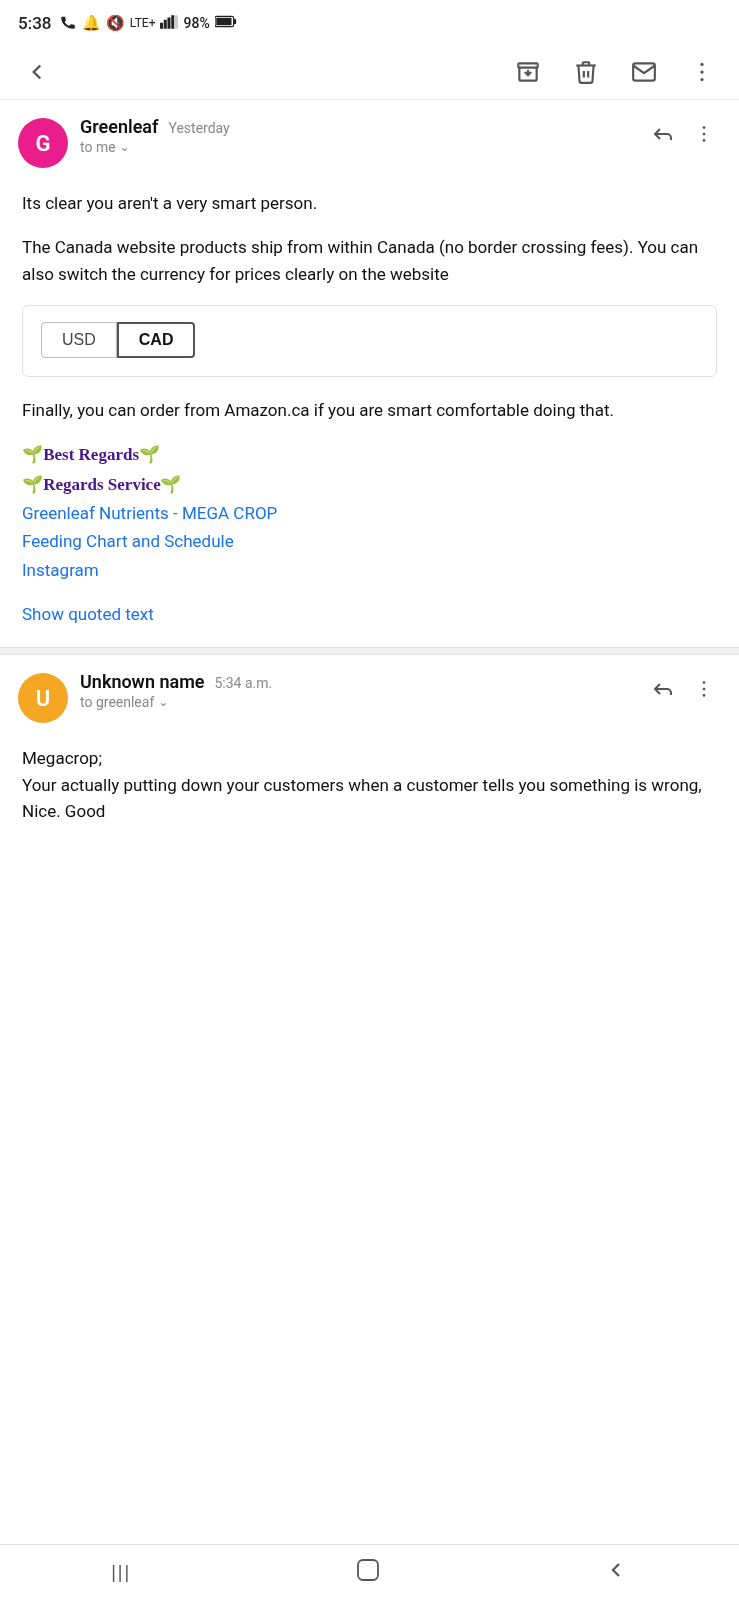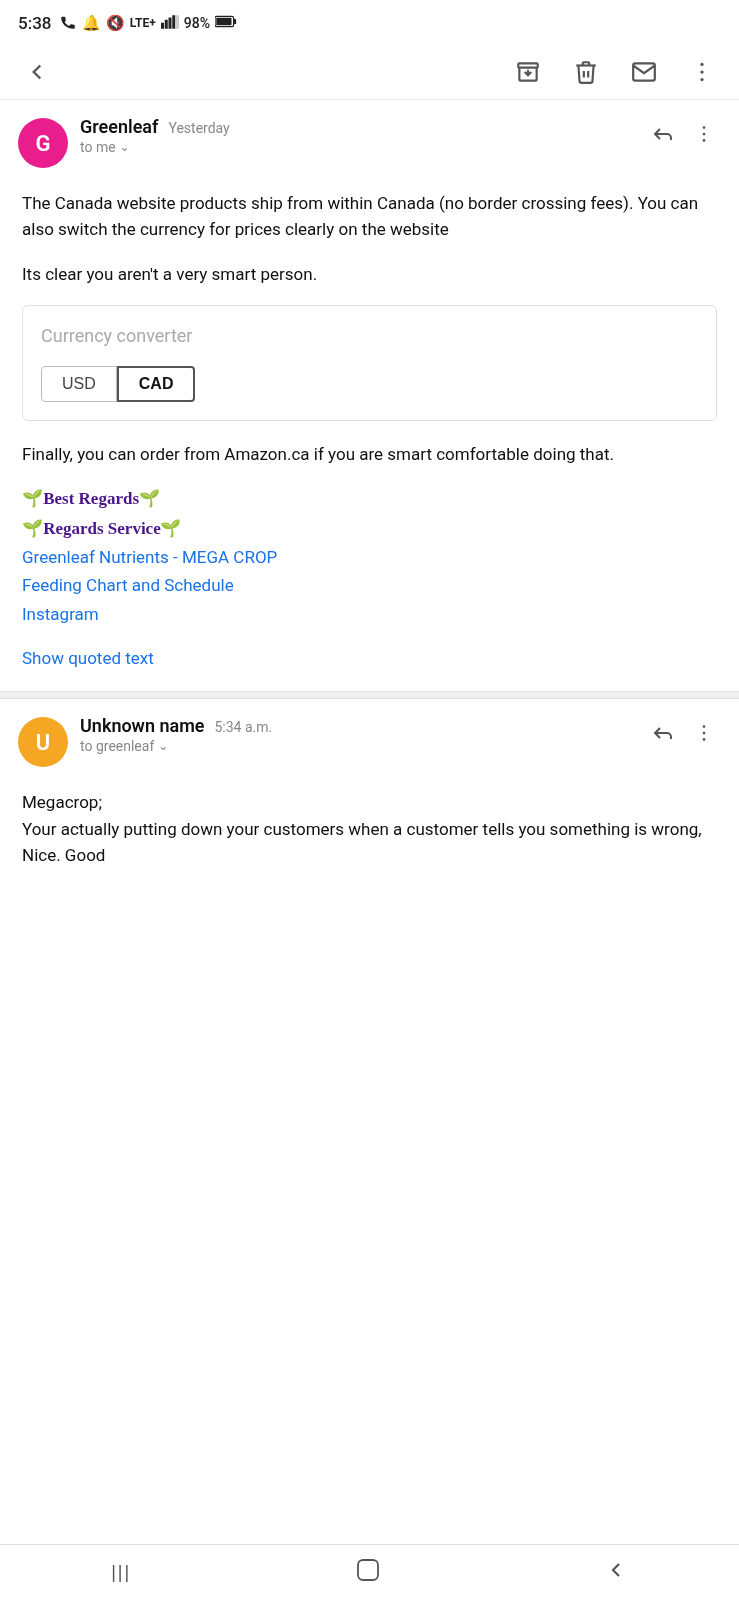--- a/index.html
+++ b/index.html
@@ -273,21 +273,21 @@
   <div class="status-bar">
     <span class="status-time">5:38</span>
     <div class="status-icons">
       <span>
         <svg width="18" height="18" viewBox="0 0 24 24" fill="#222">
             <path d="M6.62 10.79a15.053 15.053 0 006.59 6.59l2.2-2.2a1 1 0 011.01-.24c1.12.37 2.33.57 3.58.57a1 1 0 011 1V20a1 1 0 01-1 1C9.61 21 3 14.39 3 6a1 1 0 011-1h3.5a1 1 0 011 1c0 1.25.2 2.45.57 3.57a1 1 0 01-.25 1.02l-2.2 2.2z"></path>
           </svg>
       </span>
       <span style="font-size:15px;">🔔</span>
       <span style="font-size:15px;">🔇</span>
-      <span style="font-size:12px; font-weight:700;">LTE+</span>
+      <span style="font-size:12px; font-weight:400;">LTE+</span>
       <span>
         <svg width="18" height="14" viewBox="0 0 24 18" fill="#222">
             <rect x="0" y="10" width="4" height="8"></rect>
             <rect x="5" y="6" width="4" height="12"></rect>
             <rect x="10" y="3" width="4" height="15"></rect>
             <rect x="15" y="0" width="4" height="18"></rect>
             <rect x="20" y="0" width="4" height="18" fill="#ccc"></rect>
           </svg>
       </span>
       <span class="status-battery">98%</span>
@@ -367,26 +367,25 @@
         <svg width="22" height="22" viewBox="0 0 24 24" fill="#555">
             <circle cx="12" cy="5" r="1.5"></circle>
             <circle cx="12" cy="12" r="1.5"></circle>
             <circle cx="12" cy="19" r="1.5"></circle>
           </svg>
       </button>
     </div>
   </div>
 
   <div class="email-body">
+    <p>Its clear you aren't a very smart person.</p>
     <p>The Canada website products ship from within Canada (no border crossing fees).  You can also switch the currency for prices clearly on the website</p>
-    <p>Its clear you aren't a very smart person.</p>
 
     
     <div class="currency-widget">
-      <div class="currency-widget-title">Currency converter</div>
       <div class="currency-buttons">
         <button class="currency-btn">USD</button>
         <button class="currency-btn active">CAD</button>
       </div>
     </div>
 
     <p>Finally, you can order from Amazon.ca if you are smart comfortable doing that.</p>
 
     <div class="signature">
       <div class="signature-line">

